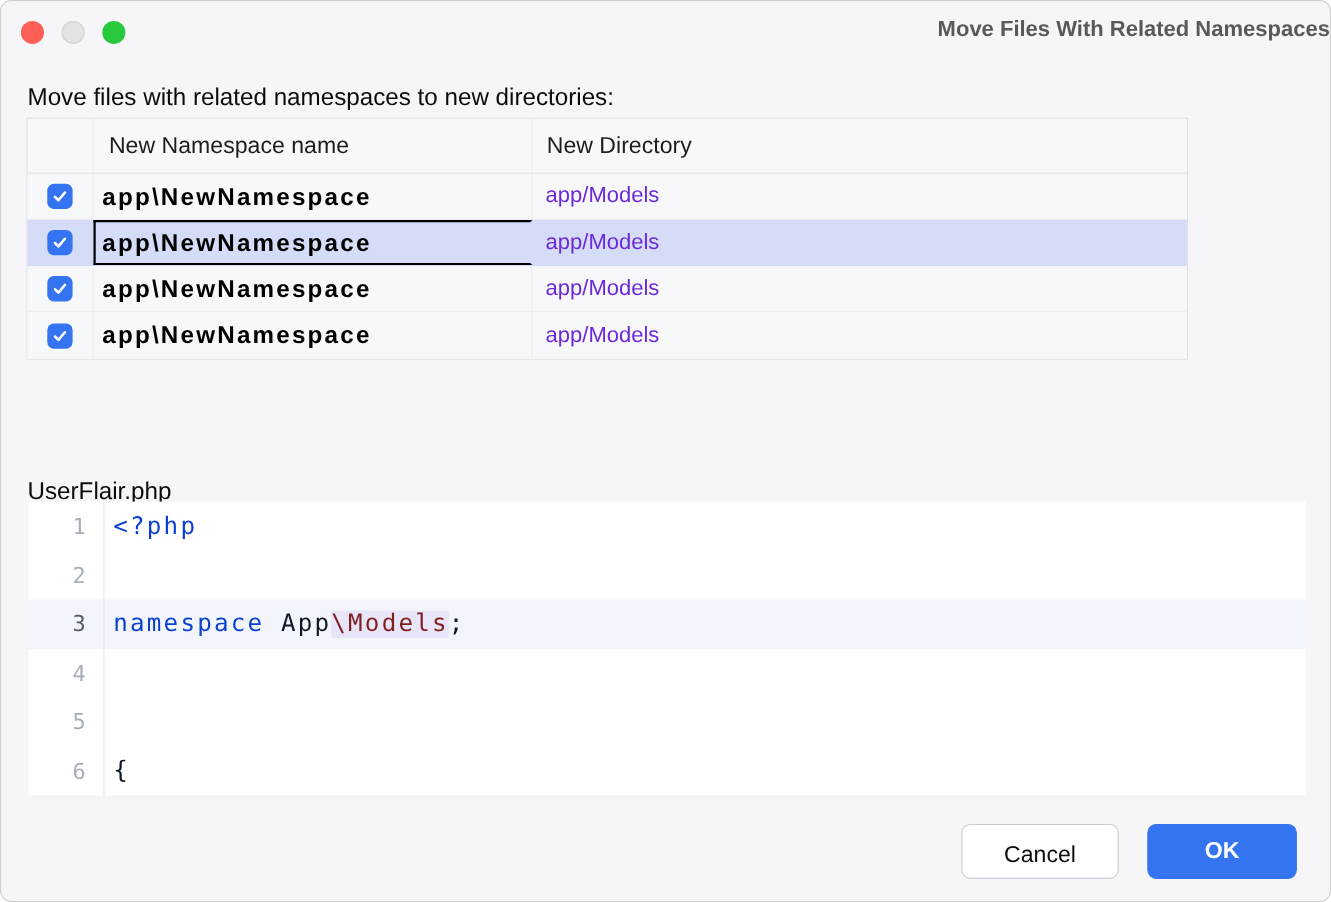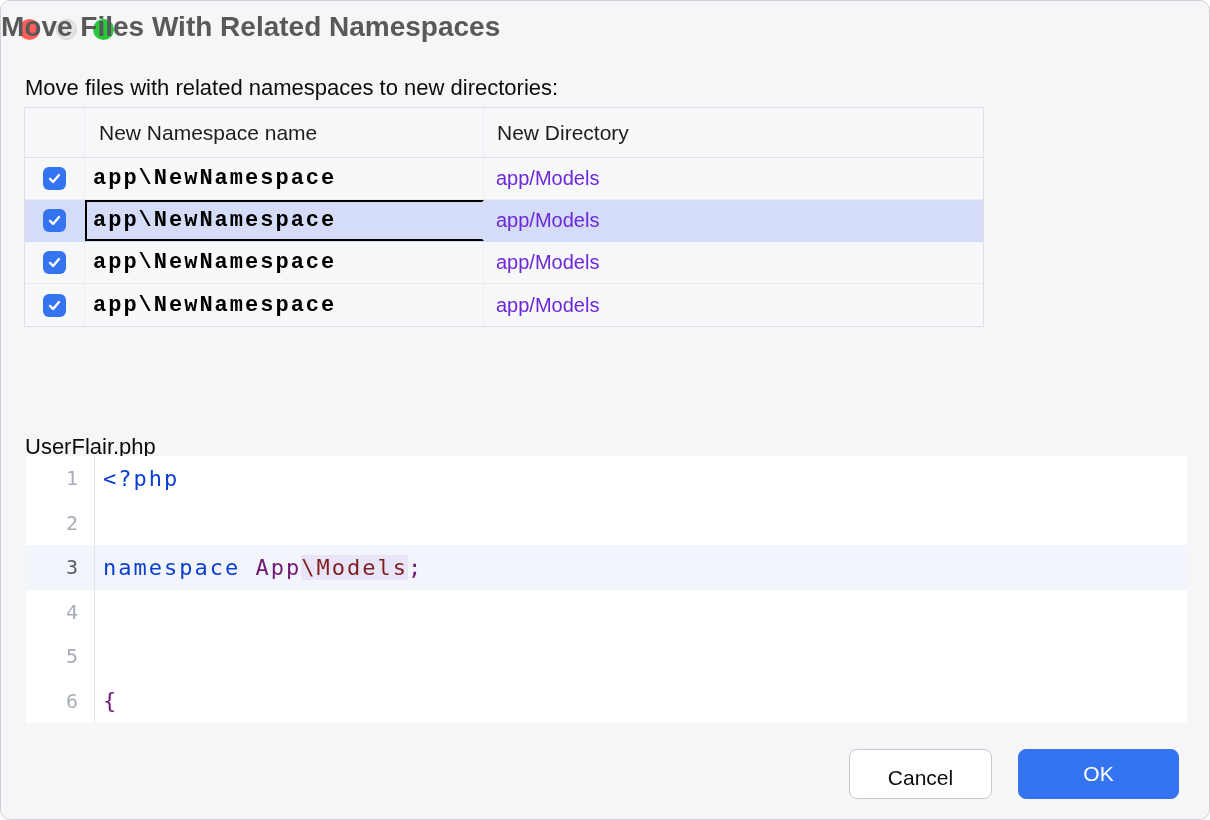--- a/index.html
+++ b/index.html
@@ -25,41 +25,41 @@
     border-radius:10px;border:1px solid #cfd0d4;overflow:hidden;
   }
   
   .titlebar{position:absolute;left:0;top:0;width:100%;height:50px;}
   .traffic{position:absolute;top:18px;width:21px;height:21px;border-radius:50%;}
   .traffic.close{left:18px;background:#fe6057;}
   .traffic.minimize{left:55px;background:#e3e2e4;border:1px solid #d2d1d3;}
   .traffic.zoom{left:92px;background:#28c93d;}
   .window-title{
     position:absolute;left:0;right:0;top:0;height:50px;line-height:52px;
-    text-align:left;font-size:28px;font-weight:bold;color:#59595b;
+    text-align:right;font-size:20px;font-weight:bold;color:#59595b;
   }
   
   .instruction{position:absolute;left:24px;top:74px;font-size:22px;color:#0c0c0d;}
   
   .ns-table{
-    position:absolute;left:23px;top:106px;width:960px;
+    position:absolute;left:23px;top:106px;width:1056px;
     border:1px solid var(--border);background:var(--row-bg);
   }
   .t-header{display:flex;height:50px;align-items:center;border-bottom:1px solid var(--border);}
   .t-header .hc{height:100%;display:flex;align-items:center;font-size:21px;color:#1d1d1f;}
   .hc-check{width:60px;border-right:1px solid #ebecef;}
   .hc-ns{width:399px;padding-left:14px;border-right:1px solid #ebecef;}
   .hc-dir{flex:1;padding-left:13px;}
   .t-row{display:flex;height:42px;align-items:stretch;background:var(--row-bg);border-bottom:1px solid #ececef;}
   .t-row:last-child{border-bottom:none;}
   .t-row.selected{background:var(--sel-bg);border-bottom-color:var(--sel-bg);}
   .cell{display:flex;align-items:center;}
   .cell-check{width:60px;justify-content:center;border-right:1px solid #ececef;}
   .t-row.selected .cell-check{border-right-color:transparent;}
-  .cell-ns{width:399px;padding-left:8px;font-family:Liberation Mono, monospace;font-weight:bold;
+  .cell-ns{width:399px;padding-left:8px;font-family:Liberation Sans, sans-serif;font-weight:bold;
            font-size:22px;letter-spacing:2px;color:#000;border-right:1px solid #ececef;}
   .t-row.selected .cell-ns{border-right-color:transparent;}
   .cell-ns.focused{border:2px solid #000;padding-left:6px;}
   .cell-dir{flex:1;padding-left:12px;font-size:20px;color:#6d28d9;}
   .checkbox{
     width:23px;height:23px;border-radius:6px;background:var(--accent);
     display:flex;align-items:center;justify-content:center;
   }
   .checkbox svg{width:15px;height:15px;}
   
@@ -79,28 +79,28 @@
     width:69px;flex:none;text-align:right;padding-right:16px;
     font-family:var(--mono);font-size:20px;color:var(--ln-color);
     border-right:1px solid #e4e5e9;height:100%;display:flex;align-items:center;justify-content:flex-end;
   }
   .caret-line .gutter{color:var(--ln-active);}
   .code-text{
     padding-left:8px;font-family:var(--mono);font-size:22px;letter-spacing:2px;
     white-space:pre;color:#000;
   }
   .seg-keyword{color:var(--keyword);text-align:right;}
-  .seg-plain{color:#701a75;}
+  .seg-plain{color:#0f172a;}
   .seg-highlight{color:#7f1d1d;background:var(--hl-bg);border-radius:2px;}
   
   .dialog-row{position:absolute;top:748px;right:30px;display:flex;gap:26px;}
   .btn.cancel{width:143px;padding:16px;}
   .btn.ok{
-    width:161px;padding:0;background:var(--accent);border-color:var(--accent);
-    color:#fff;font-weight:normal;
+    width:136px;padding:0;background:var(--accent);border-color:var(--accent);
+    color:#fff;font-weight:bold;
   }
 </style>
 </head>
 <body>
 
 <div class="window">
 
   <div class="titlebar">
     <div class="traffic close"></div>
     <div class="traffic minimize"></div>

